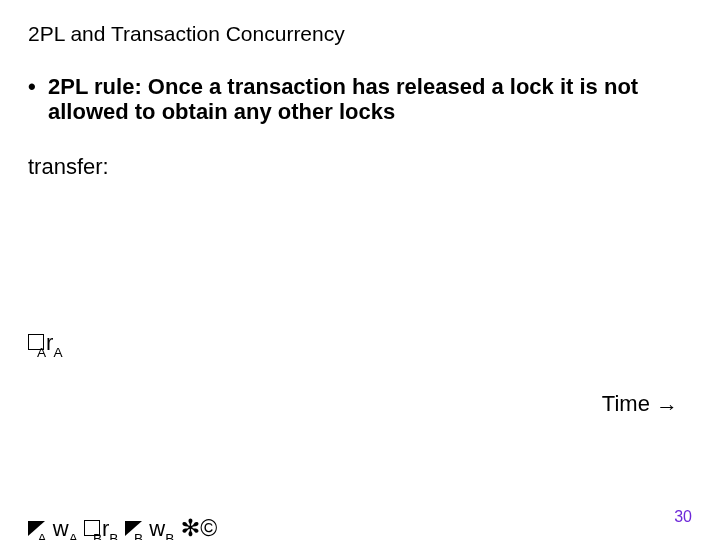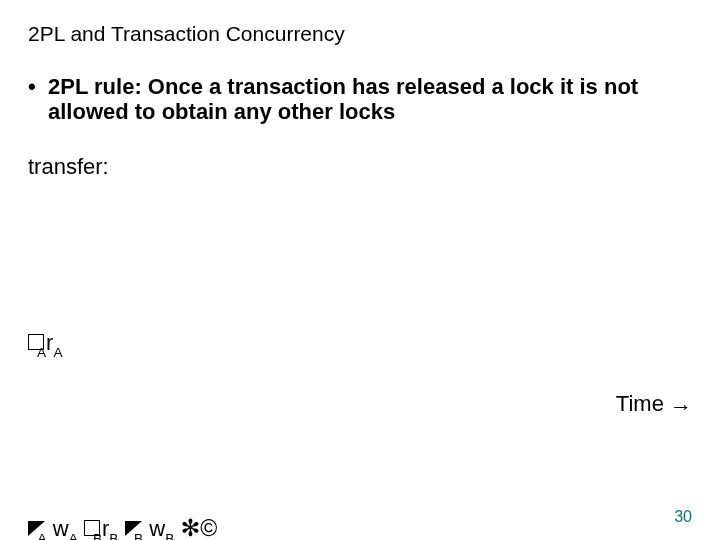--- a/index.html
+++ b/index.html
@@ -76,33 +76,33 @@
   .star { font-size: 1.08em; position: relative; top: 0.02em; }
   .circ { font-size: 1.05em; position: relative; top: 0.01em; }
   .perm-box {
     border: 2px dashed #000;
     padding: 5px 8px;
     font-size: 22px;
     margin-top: 30px;
   }
   .legend {
     position: absolute;
-    right: 28px;
+    right: 42px;
     top: 390px;
     width: 664px;
     text-align: right;
     font-size: 22px;
     line-height: 1.25;
   }
   .pagenum {
     position: absolute;
     right: 28px;
     bottom: 14px;
     font-size: 16px;
-    color: #0f766e;
+    color: #6d28d9;
   }
 </style>
 </head>
 <body>
 
 <div class="slide">
 
   <h1 class="title">2PL and Transaction Concurrency</h1>
 
   <p class="bullet">

